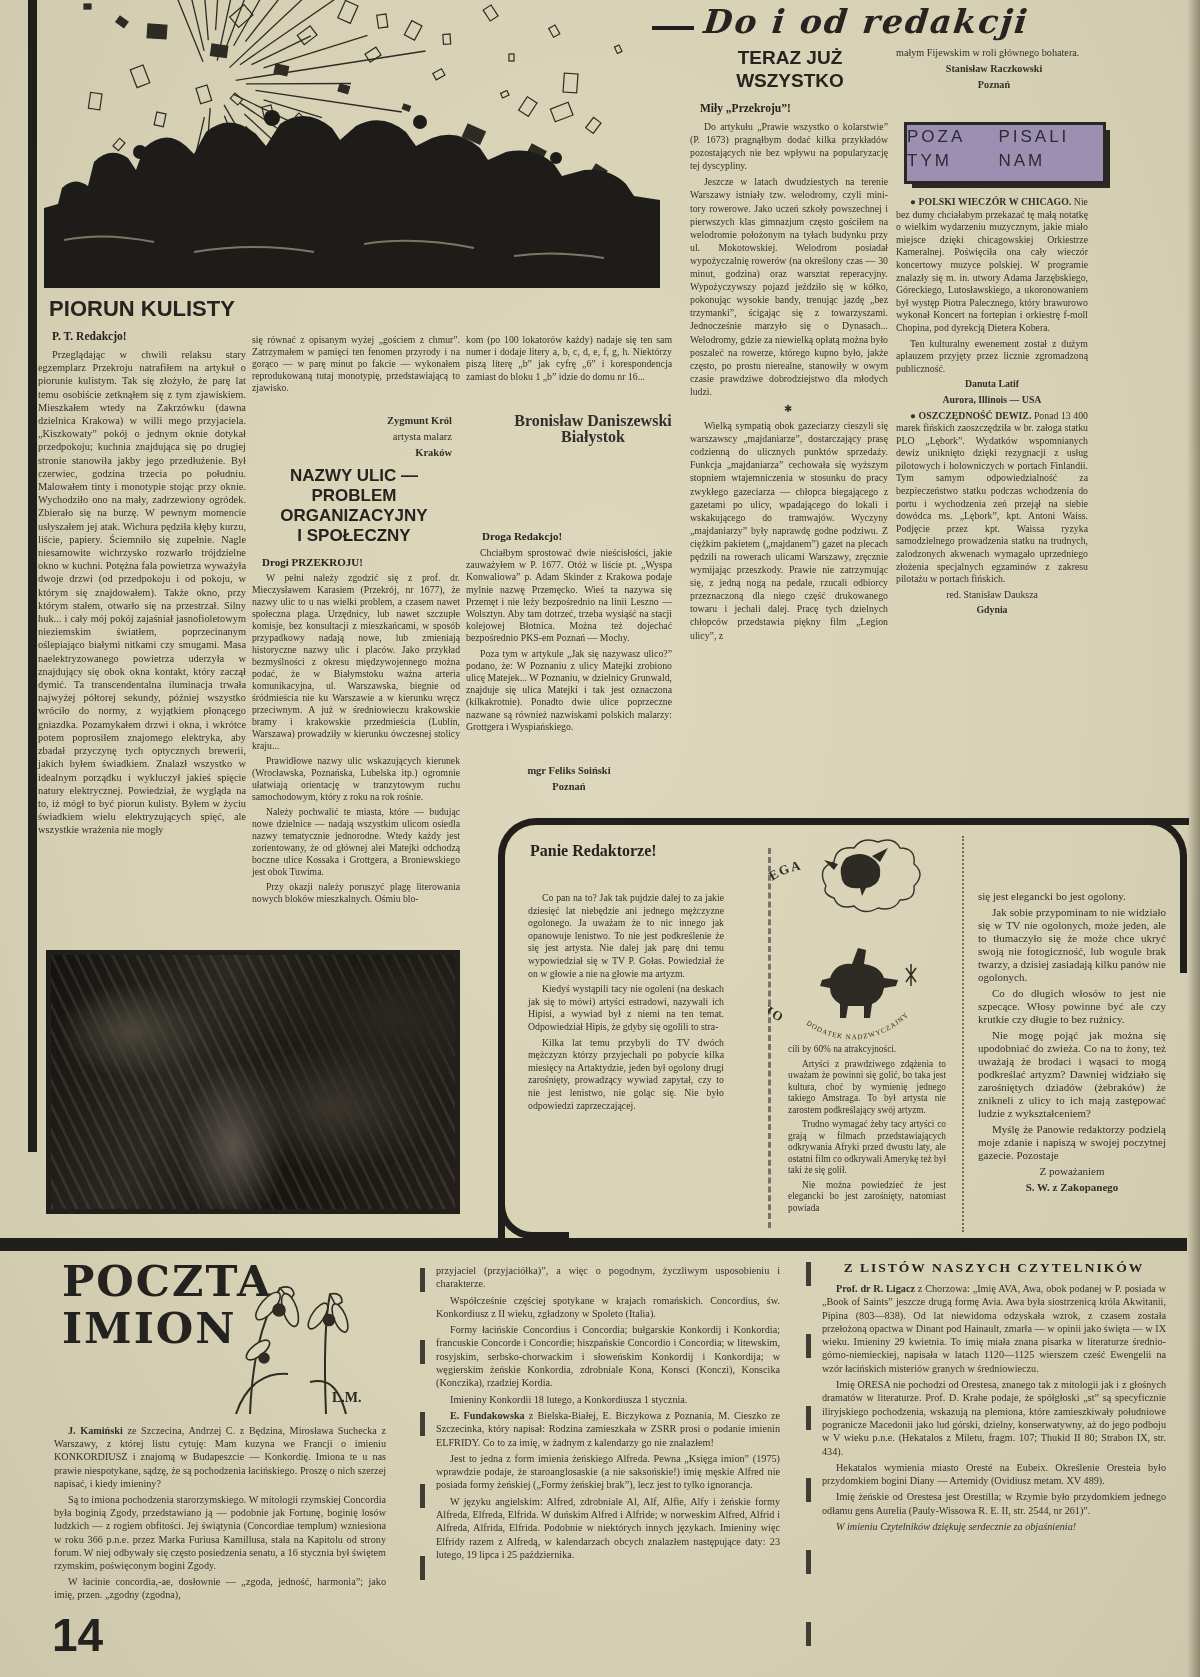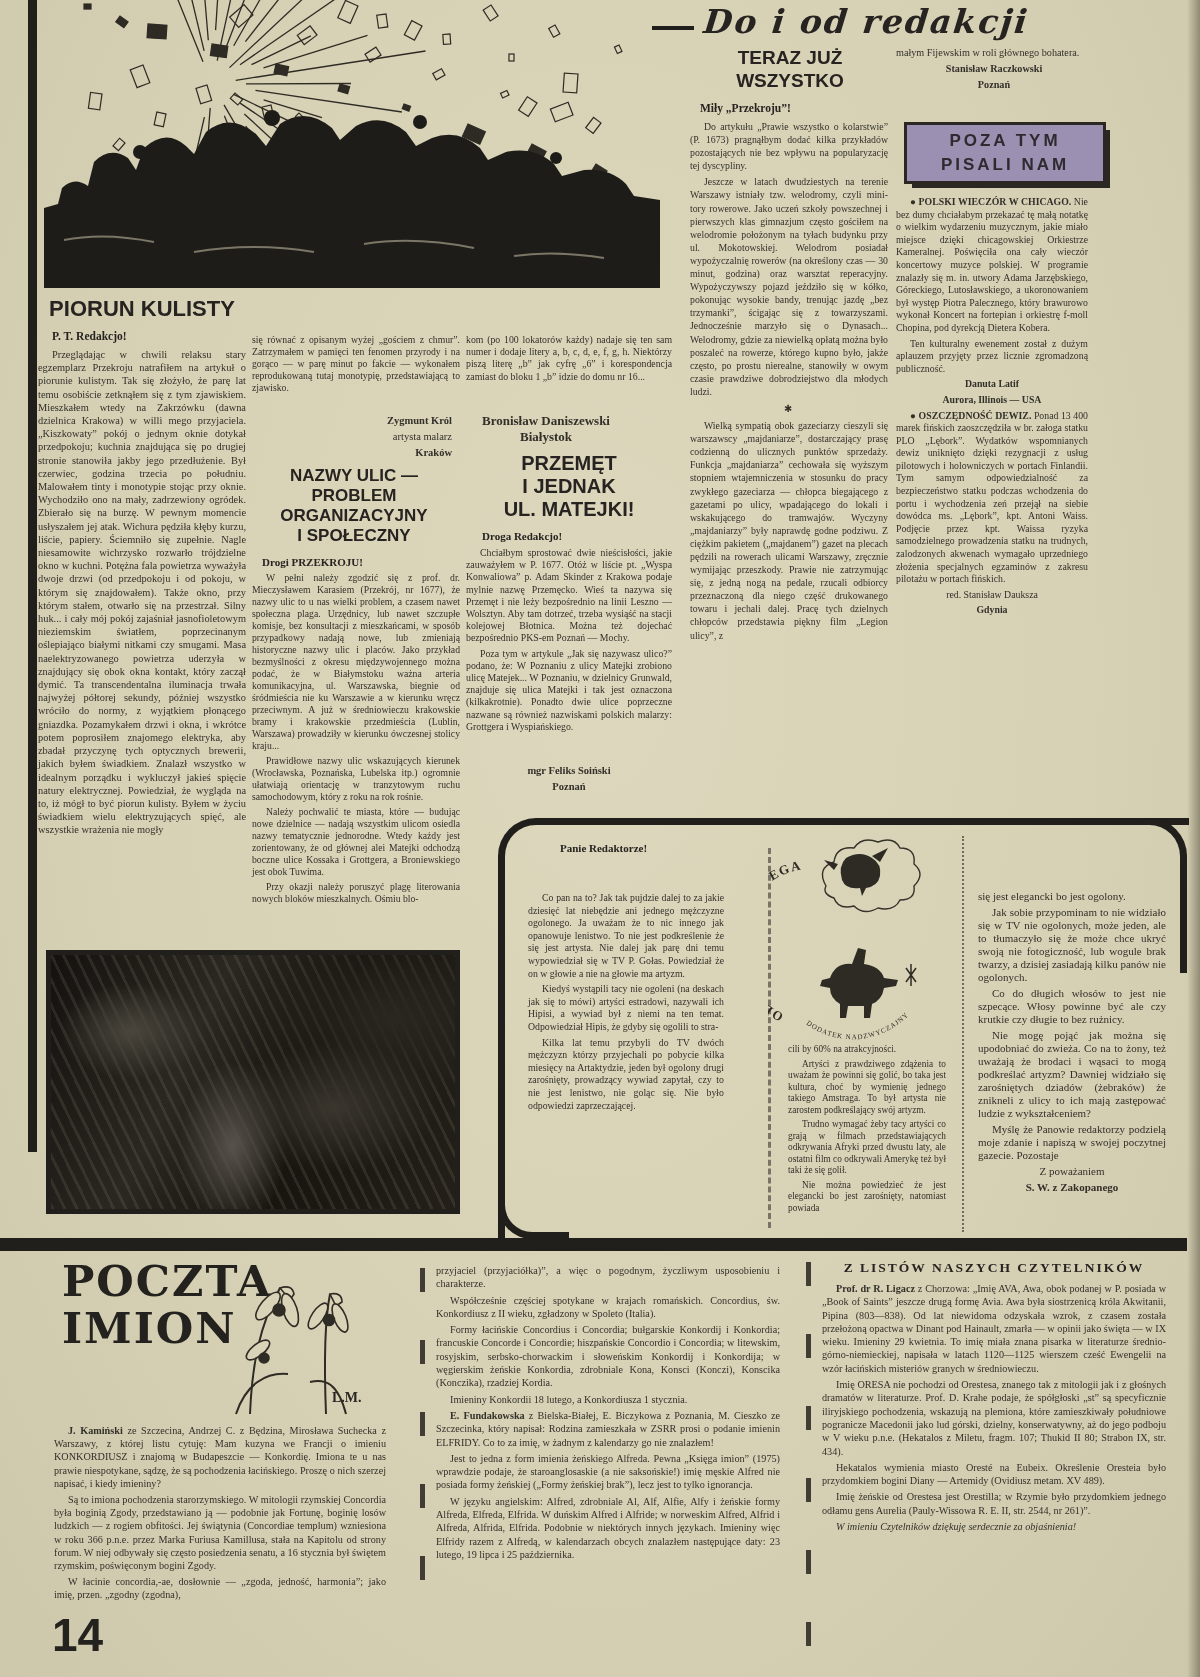--- a/index.html
+++ b/index.html
@@ -17,21 +17,21 @@
   .b{font-weight:700;}
   .i{font-style:italic;}
   .sigc{text-align:center !important;text-indent:0 !important;margin-top:2px !important;}
   .sigr{text-align:right !important;text-indent:0 !important;margin-top:2px !important;}
   .star{text-align:center !important;text-indent:0 !important;letter-spacing:2px;margin:4px 0 !important;}
   .para b{font-weight:700;}
   .leftbar{left:28px;top:0;width:9px;height:1152px;}
   .script-title{font-family:"DejaVu Serif",serif;font-style:italic;font-weight:700;
                 font-size:33px;letter-spacing:2px;color:#262320;transform:skewX(-6deg);}
   .pozabox{background:#9c90b2;border:3px solid #2b2723;box-shadow:6px 6px 0 -2px #2b2723;
-           display:flex;flex-direction:column;align-items:center;justify-content:center;font-weight:bold;}
+           display:flex;flex-direction:row;align-items:flex-start;justify-content:center;}
   .pozabox span{display:block;font-family:"Liberation Sans",sans-serif;font-size:17px;
                 letter-spacing:3px;color:#2e2a30;line-height:24px;}
   .panie-frame{border-top:7px solid #211f1b;border-left:7px solid #211f1b;border-top-left-radius:38px;}
   .panie-tr{border-top:7px solid #211f1b;border-right:7px solid #211f1b;border-top-right-radius:38px;}
   .panie-bl{border-left:7px solid #211f1b;border-bottom:7px solid #211f1b;border-bottom-left-radius:34px;}
   .div-dash{border-left:3px dashed rgba(42,39,34,.55);}
   .div-dot{border-left:2px dotted rgba(42,39,34,.6);}
   .texture{border:5px solid #211f1b;
      background:
        radial-gradient(120px 80px at 20% 30%, #4a463c 0%, rgba(74,70,60,0) 60%),
@@ -163,28 +163,23 @@
   <div class="abs bodytext" style="left:252px;top:572px;width:208px;font-size:9.7px;line-height:12px;">
       <p class="para">W pełni należy zgodzić się z prof. dr. Mieczysławem Karasiem (Przekrój, nr 1677), że nazwy ulic to u nas wielki problem, a czasem nawet społeczna plaga. Urzędnicy, lub nawet szczupłe komisje, bez konsultacji z mieszkańcami, w sposób przypadkowy nadają nowe, lub zmieniają historyczne nazwy ulic i placów. Jako przykład bezmyślności z okresu międzywojennego można podać, że w Białymstoku ważna arteria komunikacyjna, ul. Warszawska, biegnie od śródmieścia nie ku Warszawie a w kierunku wręcz przeciwnym. A już w średniowieczu krakowskie bramy i krakowskie przedmieścia (Lublin, Warszawa) prowadziły w kierunku ówczesnej stolicy kraju...</p>
       <p class="para">Prawidłowe nazwy ulic wskazujących kierunek (Wrocławska, Poznańska, Lubelska itp.) ogromnie ułatwiają orientację w tranzytowym ruchu samochodowym, który z roku na rok rośnie.</p>
       <p class="para">Należy pochwalić te miasta, które — budując nowe dzielnice — nadają wszystkim ulicom osiedla nazwy tematycznie jednorodne. Wtedy każdy jest zorientowany, że od głównej alei Matejki odchodzą boczne ulice Kossaka i Grottgera, a Broniewskiego jest obok Tuwima.</p>
       <p class="para">Przy okazji należy poruszyć plagę literowania nowych bloków mieszkalnych. Ośmiu blo-</p>
     </div>
 
   <div class="abs bodytext" style="left:466px;top:334px;width:206px;font-size:9.8px;line-height:12.2px;">
       <p class="para noind"><b></b><span>kom (po 100 lokatorów każdy) nadaje się ten sam numer i dodaje litery a, b, c, d, e, f, g, h. Niektórzy piszą literę „b” jak cyfrę „6” i korespondencja zamiast do bloku 1 „b” idzie do domu nr 16...</span></p>
     </div>
-  <div class="abs bodytext" style="left:443px;top:412px;width:206px;font-size:13px;line-height:13px;">
+  <div class="abs bodytext" style="left:490px;top:412px;width:206px;font-size:16px;line-height:13px;">
       <p class="para sigc b"><b></b><span>Bronisław Daniszewski</span></p>
       <p class="para sigc b"><b></b><span>Białystok</span></p>
-    </div>
-  <div class="abs headline" style="left:462px;top:452px;width:214px;font-size:20px;line-height:23px;">
-      <span class="hline">PRZEMĘT</span>
-      <span class="hline">I JEDNAK</span>
-      <span class="hline">UL. MATEJKI!</span>
     </div>
   <div class="abs sal" style="left:482px;top:530px;font-size:11px;">Droga Redakcjo!</div>
   <div class="abs bodytext" style="left:466px;top:547px;width:206px;font-size:9.8px;line-height:12.2px;">
       <p class="para">Chciałbym sprostować dwie nieścisłości, jakie zauważyłem w P. 1677. Otóż w liście pt. „Wyspa Konwaliowa” p. Adam Skinder z Krakowa podaje mylnie nazwę Przemęcko. Wieś ta nazywa się Przemęt i nie leży bezpośrednio na linii Leszno — Wolsztyn. Aby tam dotrzeć, trzeba wysiąść na stacji kolejowej Błotnica. Można też dojechać bezpośrednio PKS-em Poznań — Mochy.</p>
       <p class="para">Poza tym w artykule „Jak się nazywasz ulico?” podano, że: W Poznaniu z ulicy Matejki zrobiono ulicę Matejek... W Poznaniu, w dzielnicy Grunwald, znajduje się ulica Matejki i tak jest oznaczona (kilkakrotnie). Ponadto dwie ulice poprzeczne nazwane są również nazwiskami polskich malarzy: Grottgera i Wyspiańskiego.</p>
     </div>
   <div class="abs bodytext" style="left:466px;top:762px;width:206px;font-size:10.5px;line-height:13px;">
       <p class="para sigc b"><b></b><span>mgr Feliks Soiński</span></p>
       <p class="para sigc b"><b></b><span>Poznań</span></p>
     </div>
@@ -224,21 +219,21 @@
       <p class="para sigc"><b></b><span>red. Stanisław Dauksza</span></p>
       <p class="para sigc b"><b></b><span>Gdynia</span></p>
     </div>
 
   <div class="abs panie-frame" style="left:498px;top:818px;width:684px;height:414px;"></div>
   <div class="abs panie-tr" style="left:1118px;top:818px;width:62px;height:148px;"></div>
   <div class="abs panie-bl" style="left:498px;top:1186px;width:64px;height:46px;"></div>
   <div class="abs div-dash" style="left:768px;top:848px;height:380px;"></div>
   <div class="abs div-dot" style="left:962px;top:836px;height:396px;"></div>
 
-  <div class="abs sal" style="left:560px;top:842px;font-size:11px;">Panie Redaktorze!</div>
+  <div class="abs sal" style="left:530px;top:842px;font-size:16px;">Panie Redaktorze!</div>
   <div class="abs bodytext" style="left:528px;top:868px;width:196px;font-size:9.8px;line-height:12.6px;margin-top:24px;">
       <p class="para">Co pan na to? Jak tak pujdzie dalej to za jakie dziesięć lat niebędzie ani jednego mężczyzne ogolonego. Ja uważam że to nic innego jak opanowuje lenistwo. To nie jest podkreślenie że się jest artysta. Nie dalej jak parę dni temu wypowiedział się w TV P. Gołas. Powiedział że on w głowie a nie na głowie ma artyzm.</p>
       <p class="para">Kiedyś wystąpili tacy nie ogoleni (na deskach jak się to mówi) artyści estradowi, nazywali ich Hipisi, a wywiad był z niemi na ten temat. Odpowiedział Hipis, że gdyby się ogolili to stra-</p>
       <p class="para">Kilka lat temu przybyli do TV dwóch mężczyzn którzy przyjechali po pobycie kilka miesięcy na Artaktydzie, jeden był ogolony drugi zarośnięty, prowadzący wywiad zapytał, czy to nie jest lenistwo, nie goląc się. Nie było odpowiedzi zaprzeczającej.</p>
     </div>
 
   <svg class="abs" style="left:768px;top:828px;" width="162" height="214" viewBox="0 0 162 214">
     <g stroke="#35322a" fill="none" stroke-width="1.4">
       <path d="M58,58 q-10,-18 8,-24 q2,-16 20,-14 q8,-12 24,-6 q16,-6 22,6 q16,0 14,16 q12,10 0,22 q2,14 -14,14 q-6,12 -22,8 q-14,8 -24,-2 q-16,4 -20,-8 q-12,-4 -8,-12 Z"></path>
     </g>

